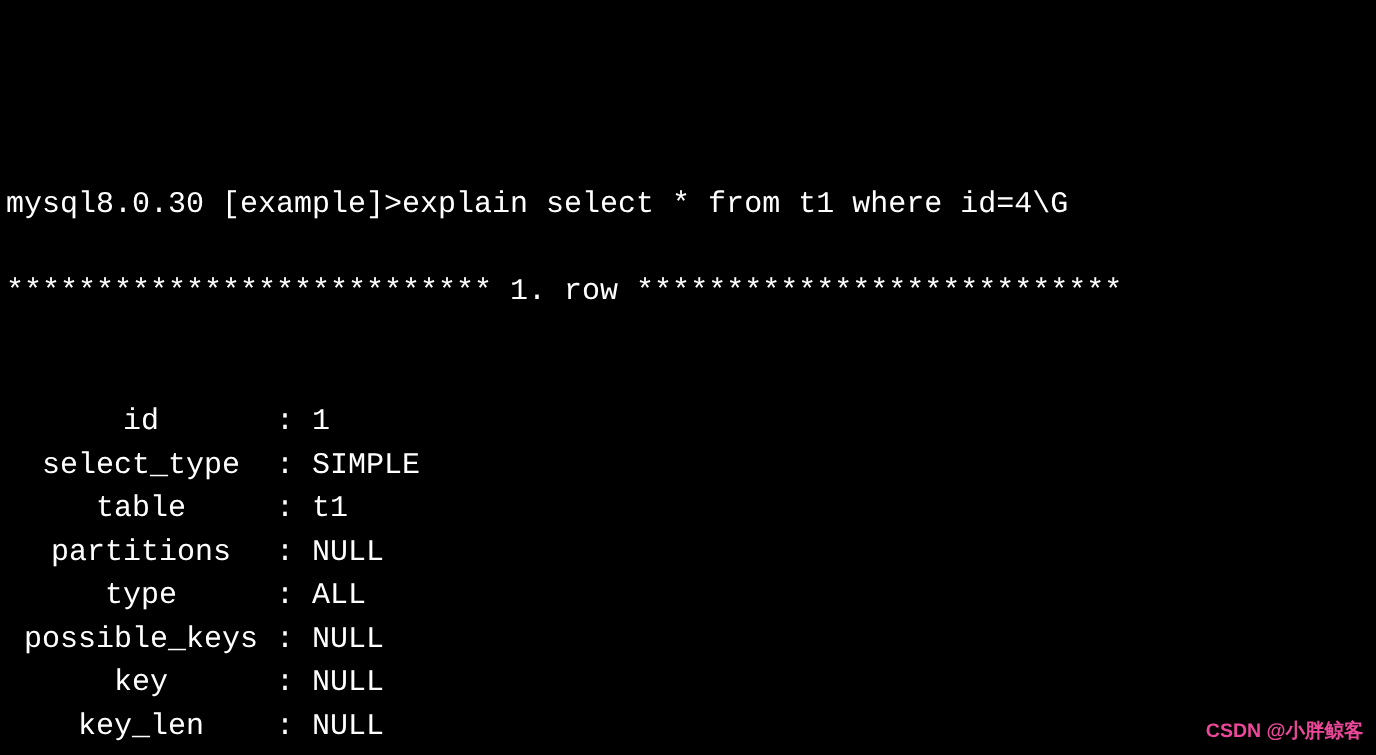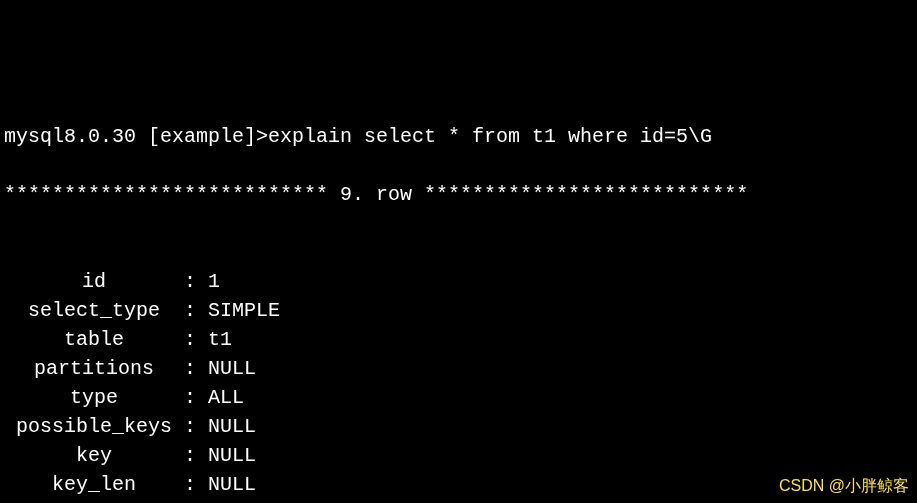--- a/index.html
+++ b/index.html
@@ -37,33 +37,34 @@
     .kv-sep {
       display: inline-block;
     }
     .kv-val {
       display: inline-block;
     }
     .watermark {
       position: absolute;
       right: 8px;
       bottom: 6px;
-      font-size: 16px;
-      color: #fde047;
+      font-size: 13px;
+      color: #ec4899;
       font-family: sans-serif;
       white-space: nowrap;
+      font-weight: bold;
     }
   </style>
 </head>
 <body>
 
 
 
-<div class="prompt-line"><span>mysql8.0.30 [example]&gt;</span><span>explain select * from t1 where id=5\G</span></div>
-<div class="separator-line"><span>***************************</span><span> 9. row </span><span>***************************</span></div>
+<div class="prompt-line"><span>mysql8.0.30 [example]&gt;</span><span>explain select * from t1 where id=4\G</span></div>
+<div class="separator-line"><span>***************************</span><span> 1. row </span><span>***************************</span></div>
 
 <div id="rows-container"><div class="kv-line"><span class="kv-key">id</span><span class="kv-sep">: </span><span class="kv-val">1</span></div><div class="kv-line"><span class="kv-key">select_type</span><span class="kv-sep">: </span><span class="kv-val">SIMPLE</span></div><div class="kv-line"><span class="kv-key">table</span><span class="kv-sep">: </span><span class="kv-val">t1</span></div><div class="kv-line"><span class="kv-key">partitions</span><span class="kv-sep">: </span><span class="kv-val">NULL</span></div><div class="kv-line"><span class="kv-key">type</span><span class="kv-sep">: </span><span class="kv-val">ALL</span></div><div class="kv-line"><span class="kv-key">possible_keys</span><span class="kv-sep">: </span><span class="kv-val">NULL</span></div><div class="kv-line"><span class="kv-key">key</span><span class="kv-sep">: </span><span class="kv-val">NULL</span></div><div class="kv-line"><span class="kv-key">key_len</span><span class="kv-sep">: </span><span class="kv-val">NULL</span></div><div class="kv-line"><span class="kv-key">ref</span><span class="kv-sep">: </span><span class="kv-val">NULL</span></div></div>
 
 
 
 
 
 <div class="watermark">CSDN @小胖鲸客</div>
 
 

